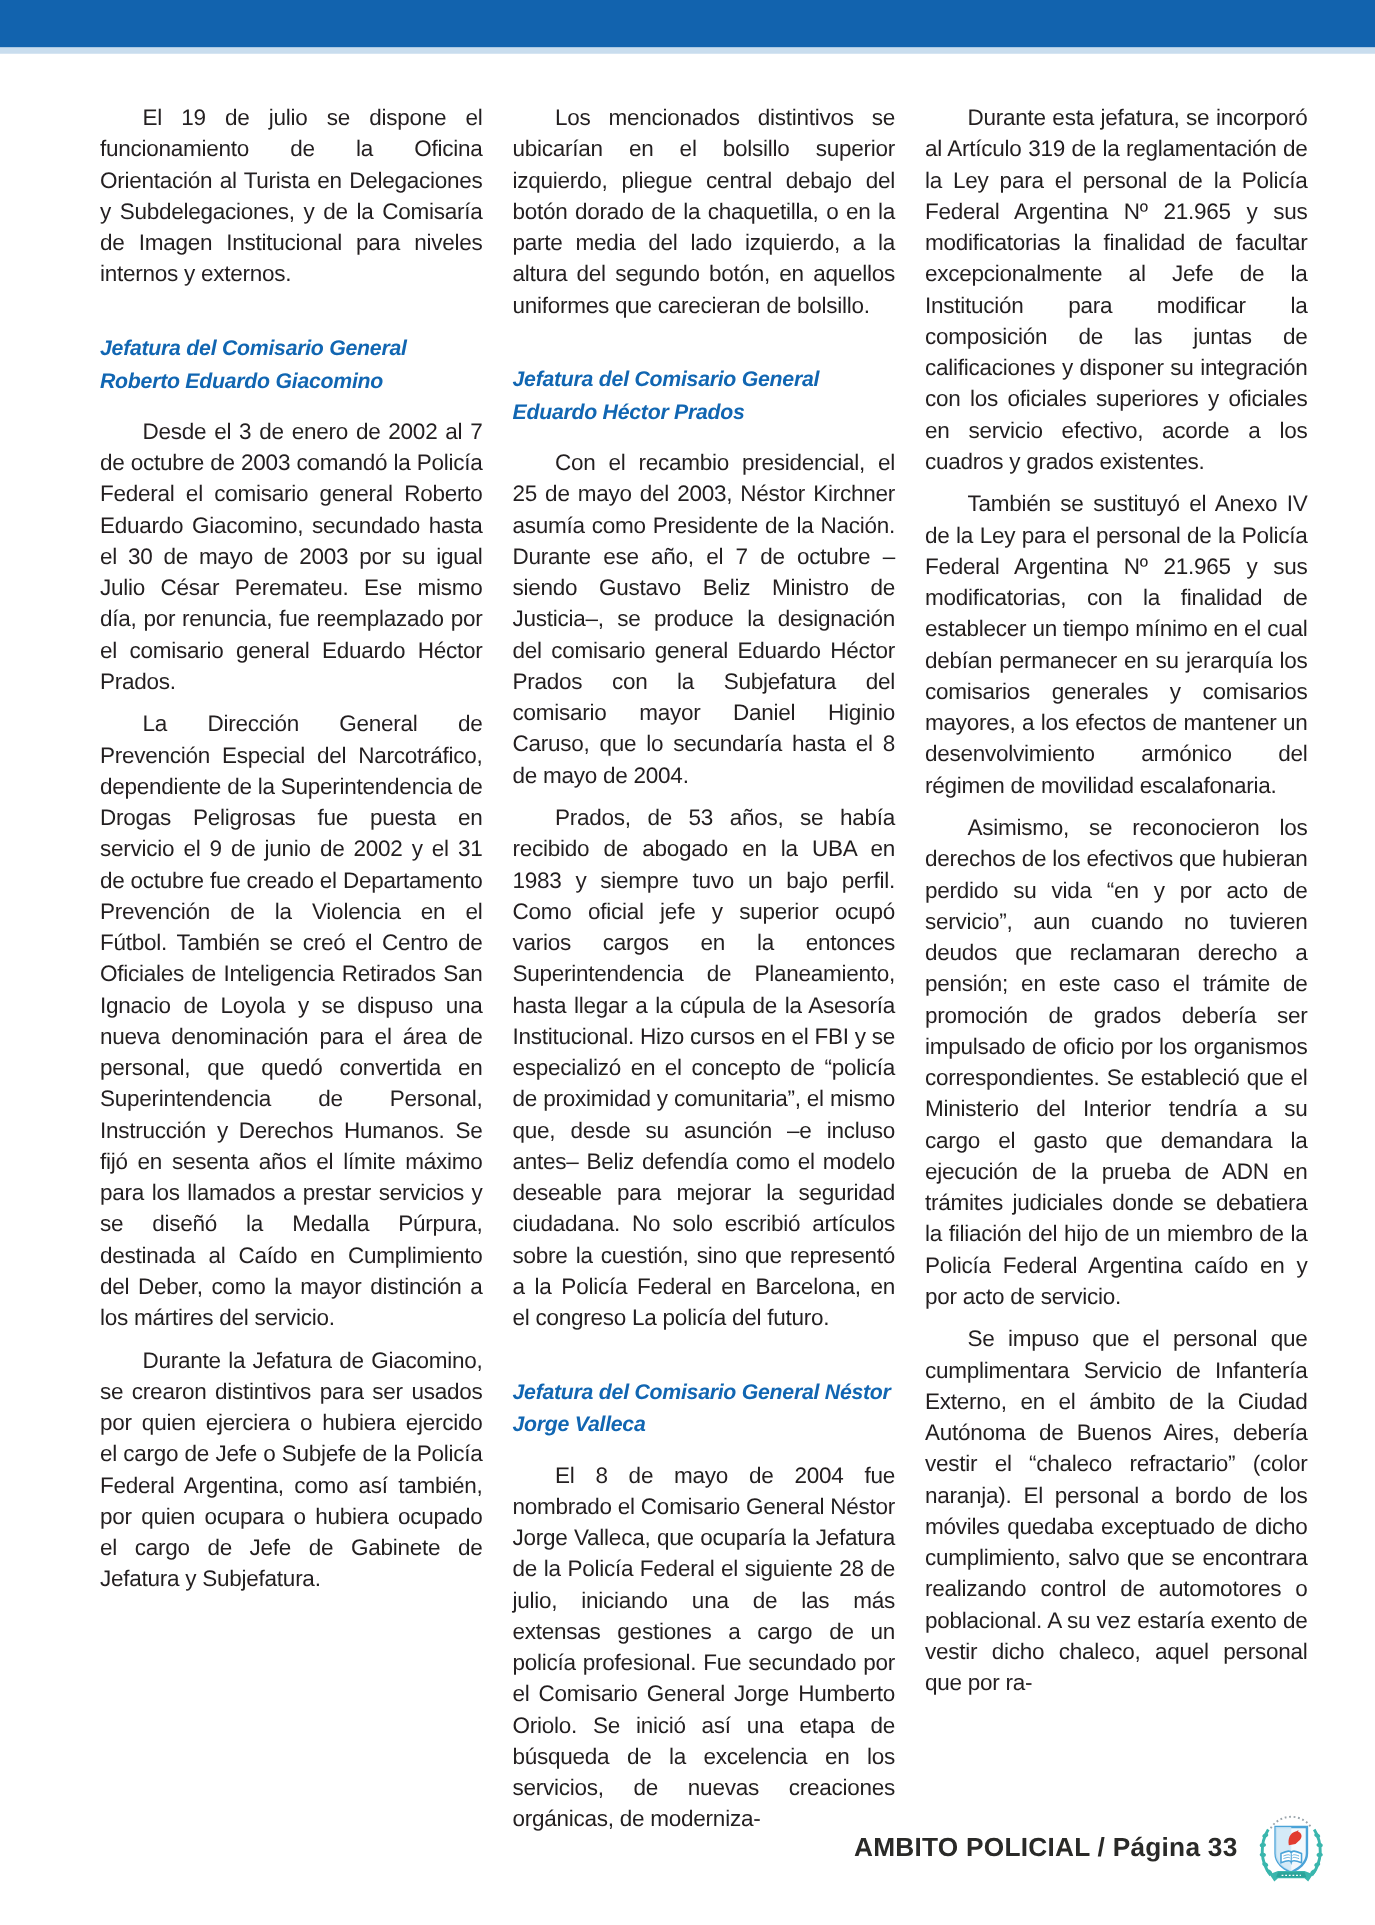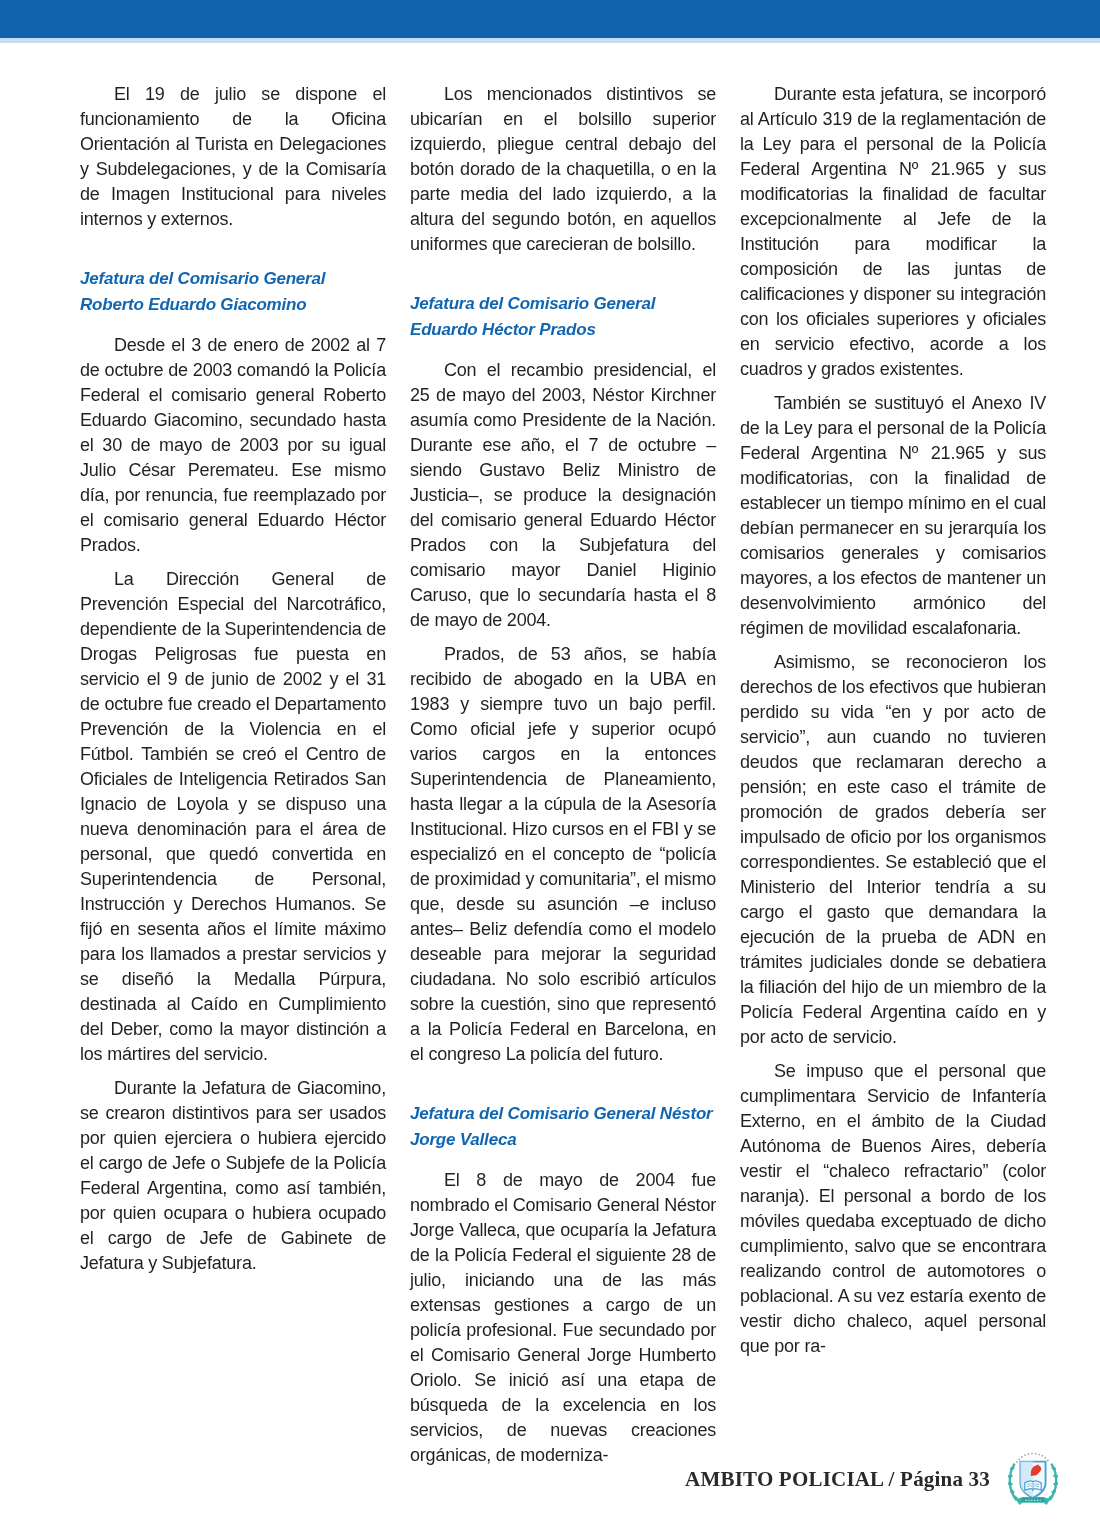--- a/index.html
+++ b/index.html
@@ -50,21 +50,21 @@
     font-style:italic;
     font-weight:bold;
     letter-spacing:-0.2px;
   }
   .column > :first-child{margin-top:0;}
   .footer{
     position:absolute;right:38px;bottom:28px;
     display:flex;align-items:center;gap:14px;
   }
   .footer-text{
-    font-family:Liberation Serif, serif;
+    font-family:Liberation Sans, sans-serif;
     font-weight:bold;
     font-size:21px;
     letter-spacing:0.2px;
     color:var(--footer-text);
     white-space:nowrap;
   }
   .crest{width:58px;height:66px;display:block;}
 </style>
 </head>
 <body>

